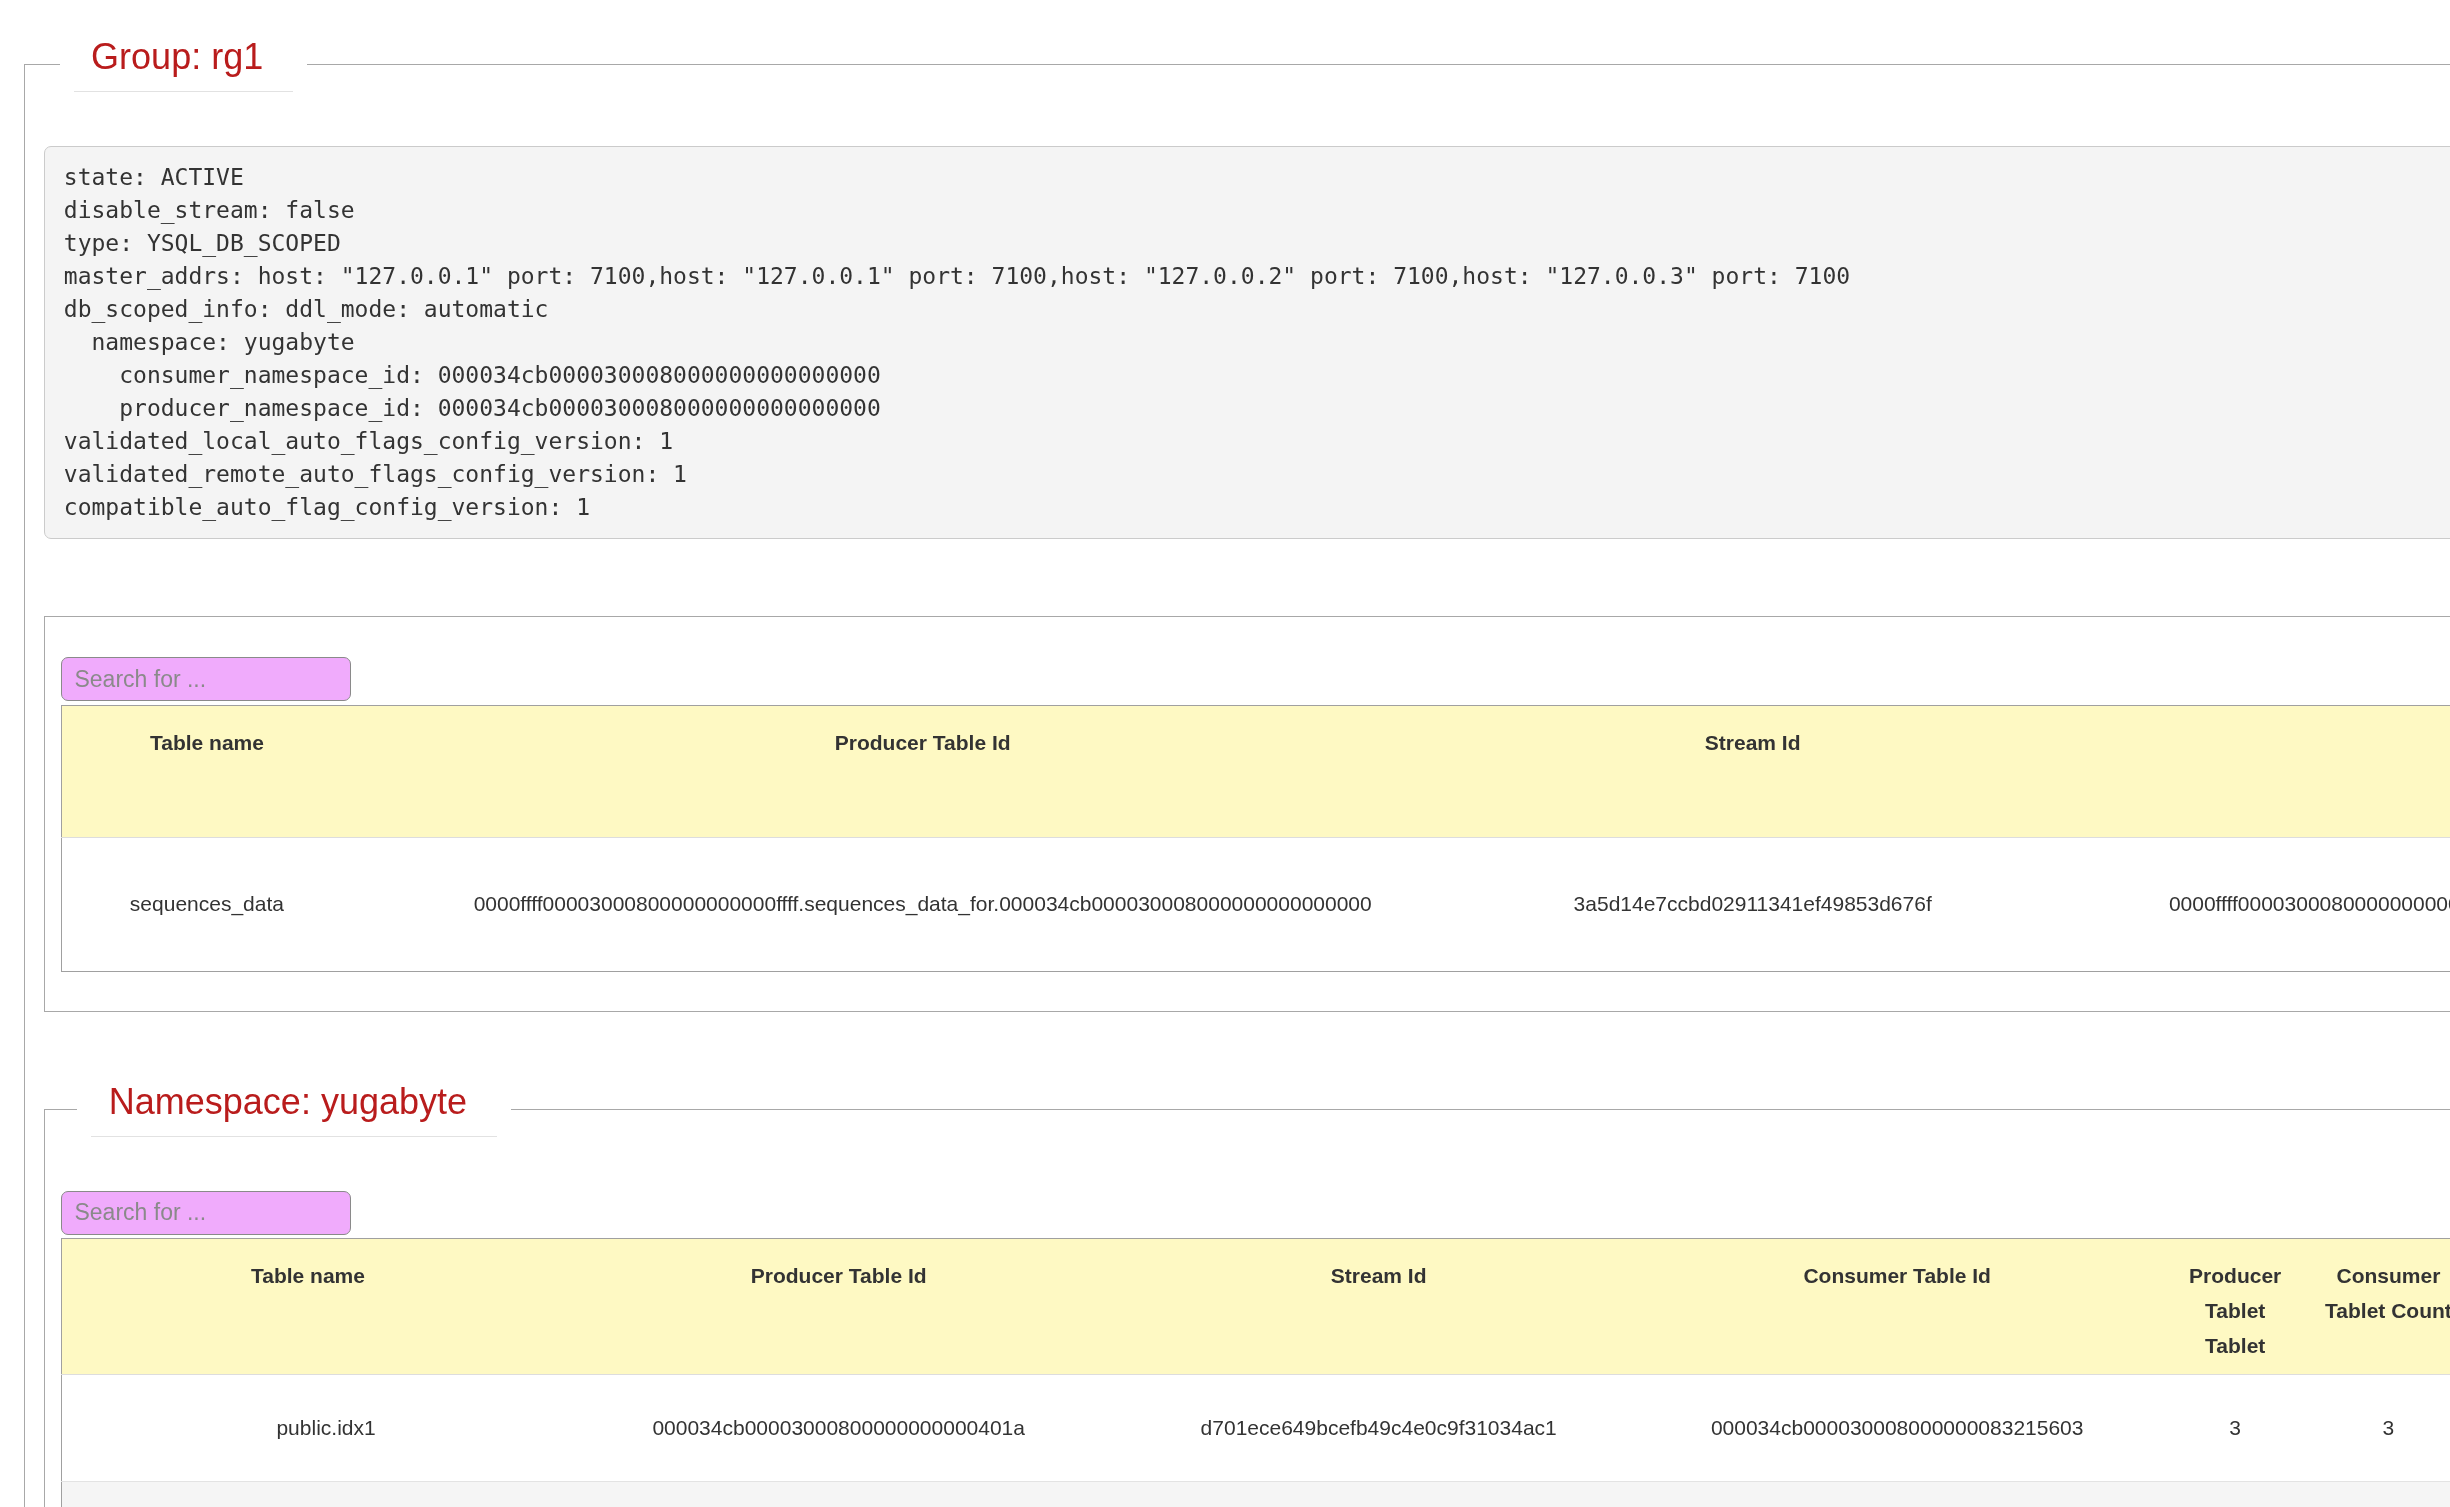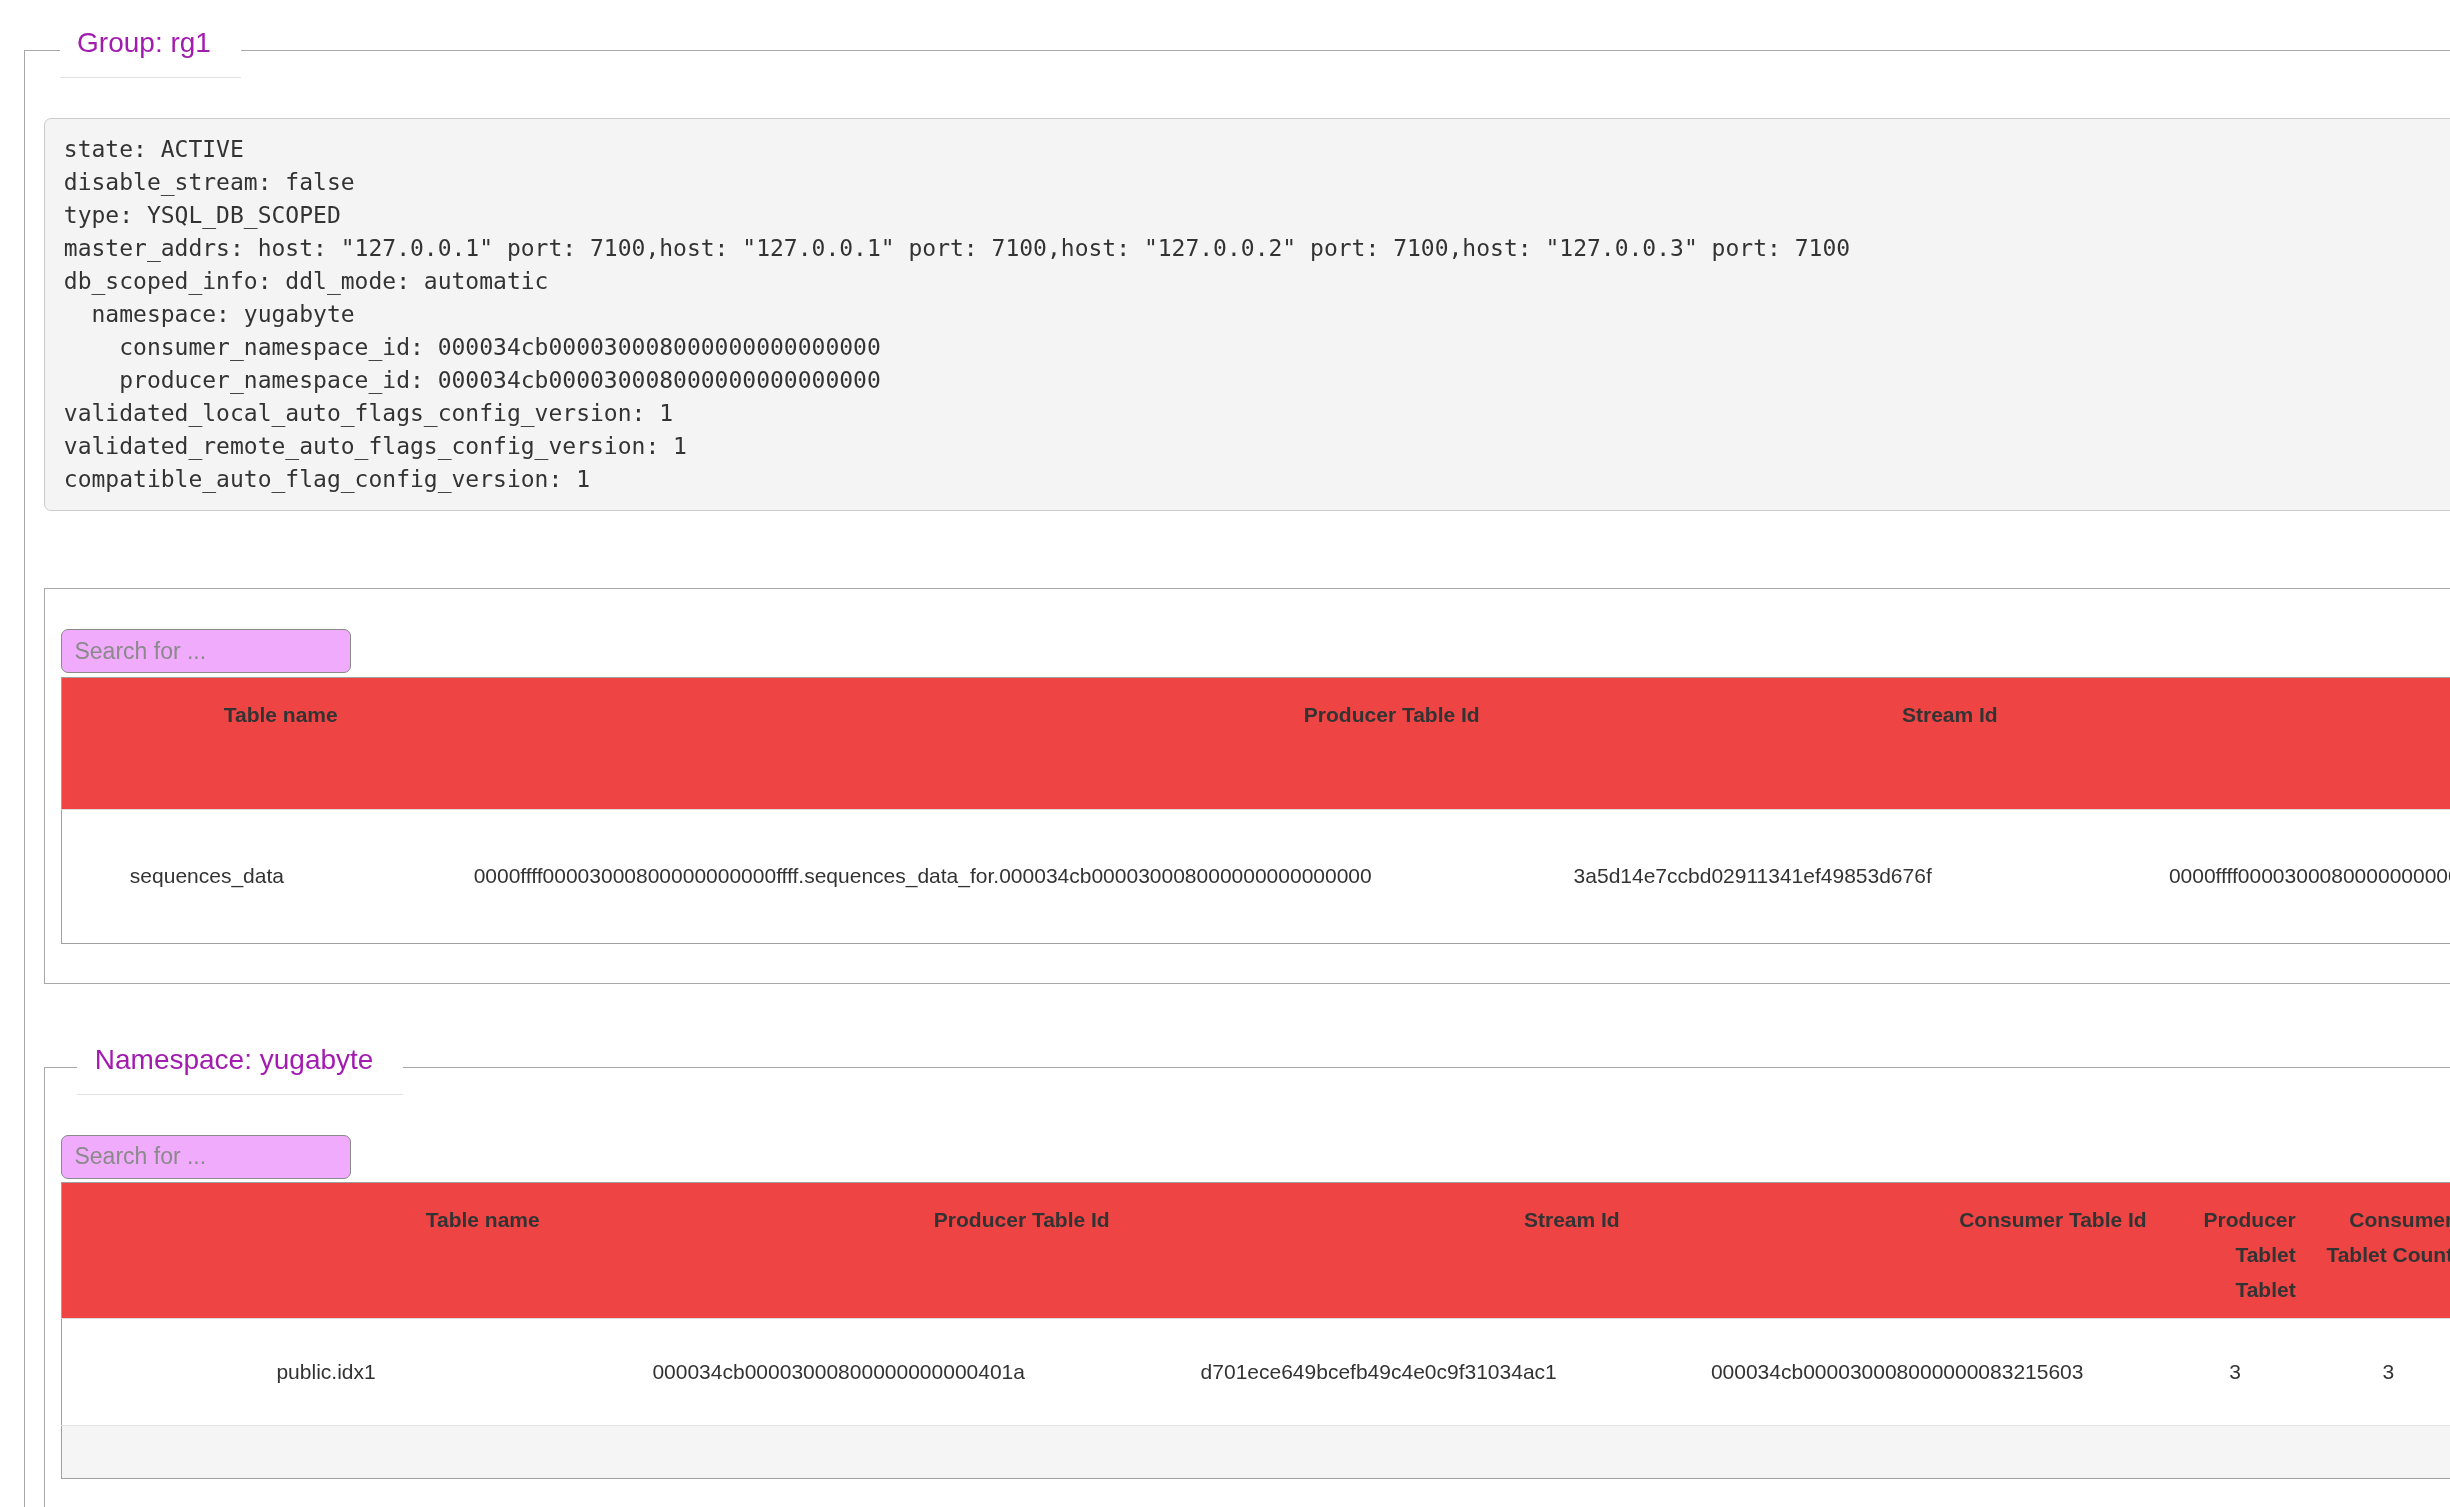--- a/index.html
+++ b/index.html
@@ -25,26 +25,26 @@
     width: 2918px;
     padding: 0 0 39px 16.7px;
   }
   .ns-fieldset.first { margin-top: 77px; }
   .ns-fieldset.second { margin-top: 56px; }
   legend {
     margin-left: 16px;
     padding: 0;
   }
   legend h2 {
-    margin: 0;
+    margin: 14px;
     padding: 0 30px 14px 17.6px;
-    font-size: 28px;
+    font-size: 36px;
     line-height: 40px;
     font-weight: 500;
-    color: #a21caf;
+    color: #b91c1c;
     border-bottom: 1.8px solid #e2e2e2;
     white-space: nowrap;
   }
   pre.group-config {
     margin: 40px 0 0 0;
     width: 2636px;
     padding: 14px 19.3px;
     background: #f4f4f4;
     border: 1.8px solid #cbcbcb;
     border-radius: 7px;
@@ -70,25 +70,25 @@
   }
   input.search-box::placeholder { color: #8a8a8a; }
   table.xcluster-table {
     margin-top: 3.5px;
     border-collapse: collapse;
     table-layout: fixed;
     background: #ffffff;
     border: 0.9px solid #a0a0a0;
   }
   table.xcluster-table thead th {
-    background: #ef4444;
+    background: #fef9c3;
     font-size: 21px;
     font-weight: 700;
     line-height: 35px;
-    text-align: right;
+    text-align: center;
     vertical-align: top;
     padding: 19.3px 14px 0 14px;
     border-bottom: 0.9px solid #dddddd;
     cursor: pointer;
   }
   table.sp-table { width: 3164px; }
   table.sp-table thead th { height: 132px; }
   table.sp-table tbody td { height: 134px; }
   table.yb-table { width: 2407px; }
   table.yb-table thead th { height: 136px; }

